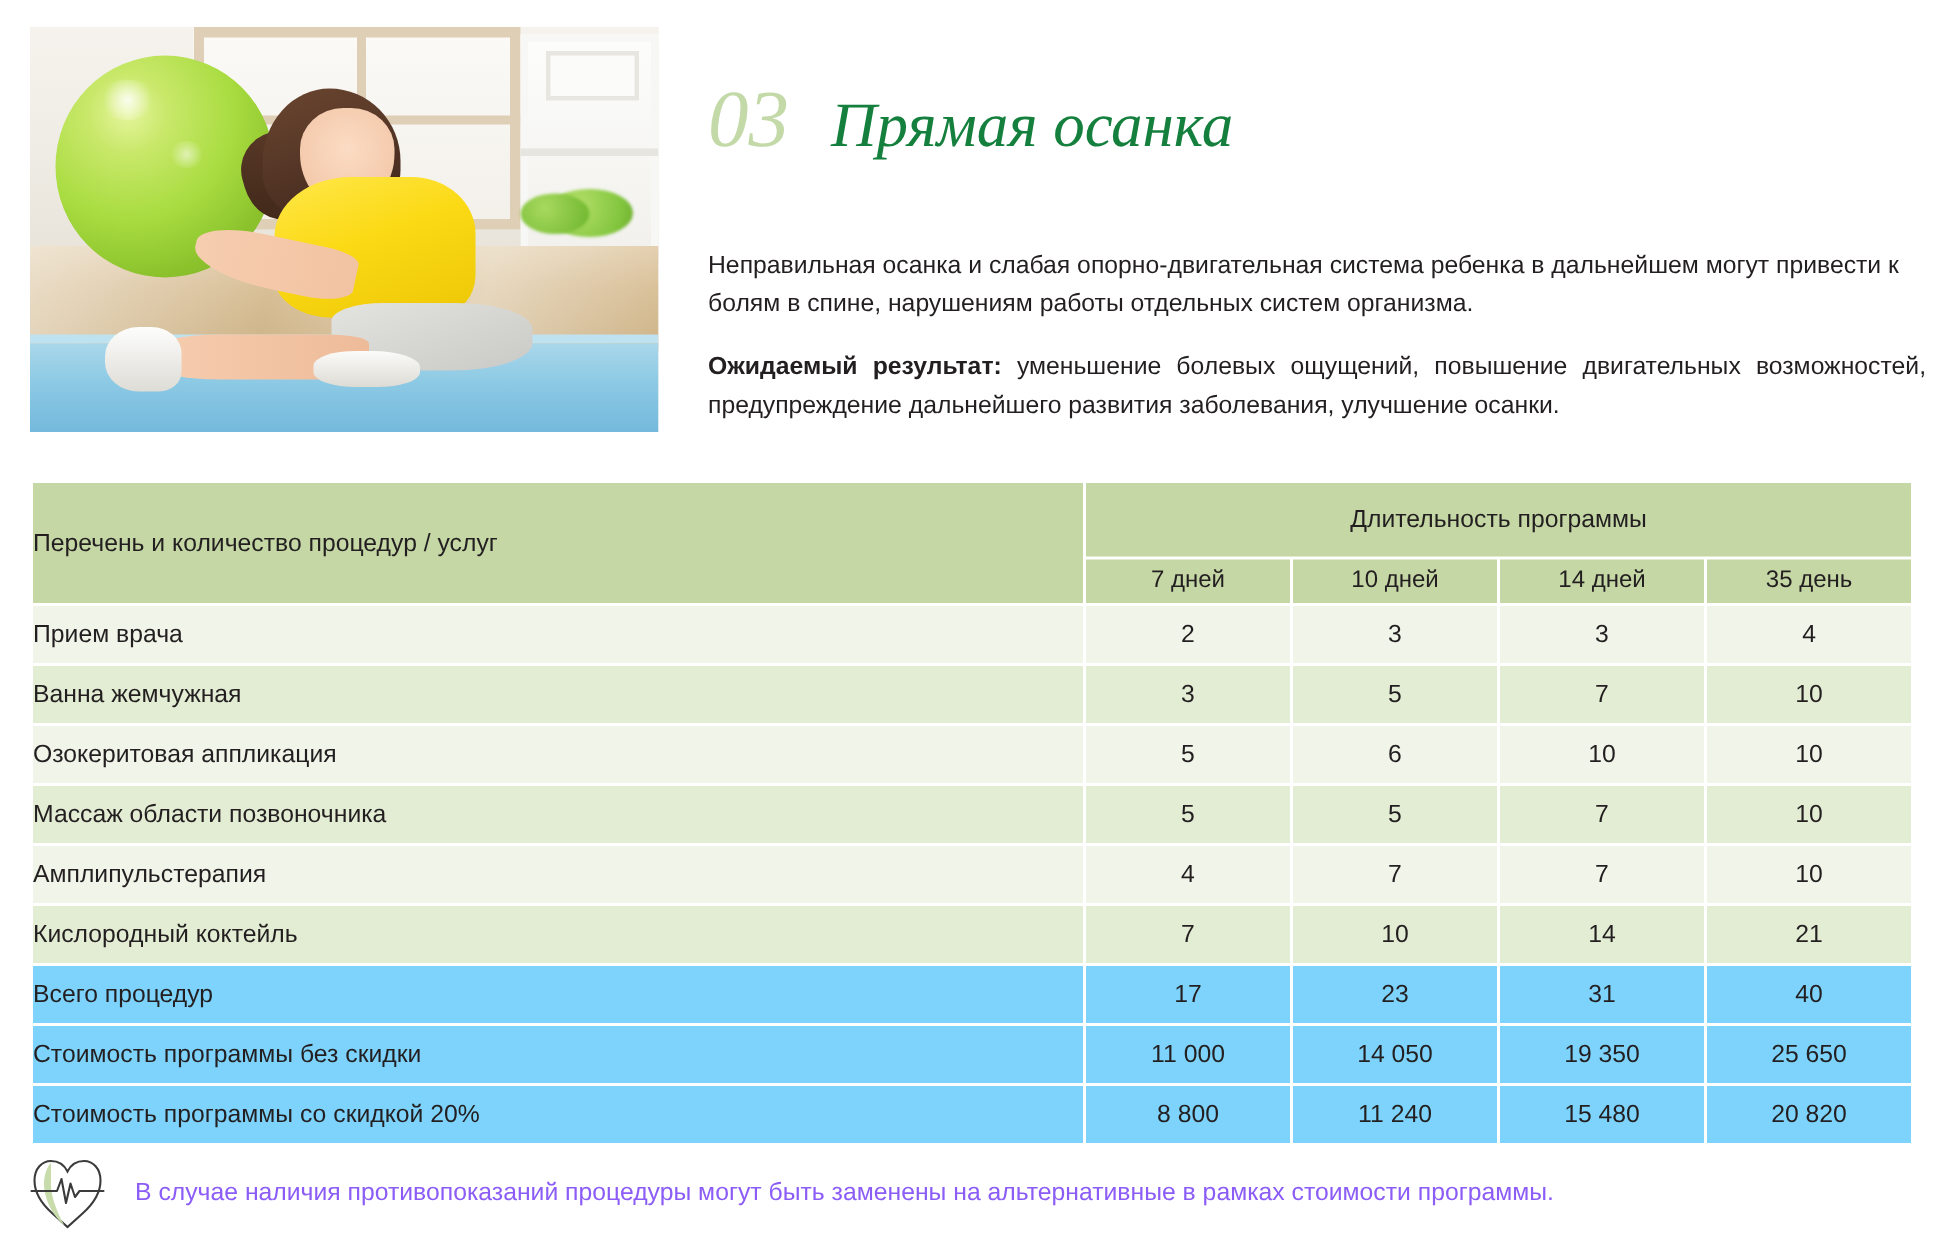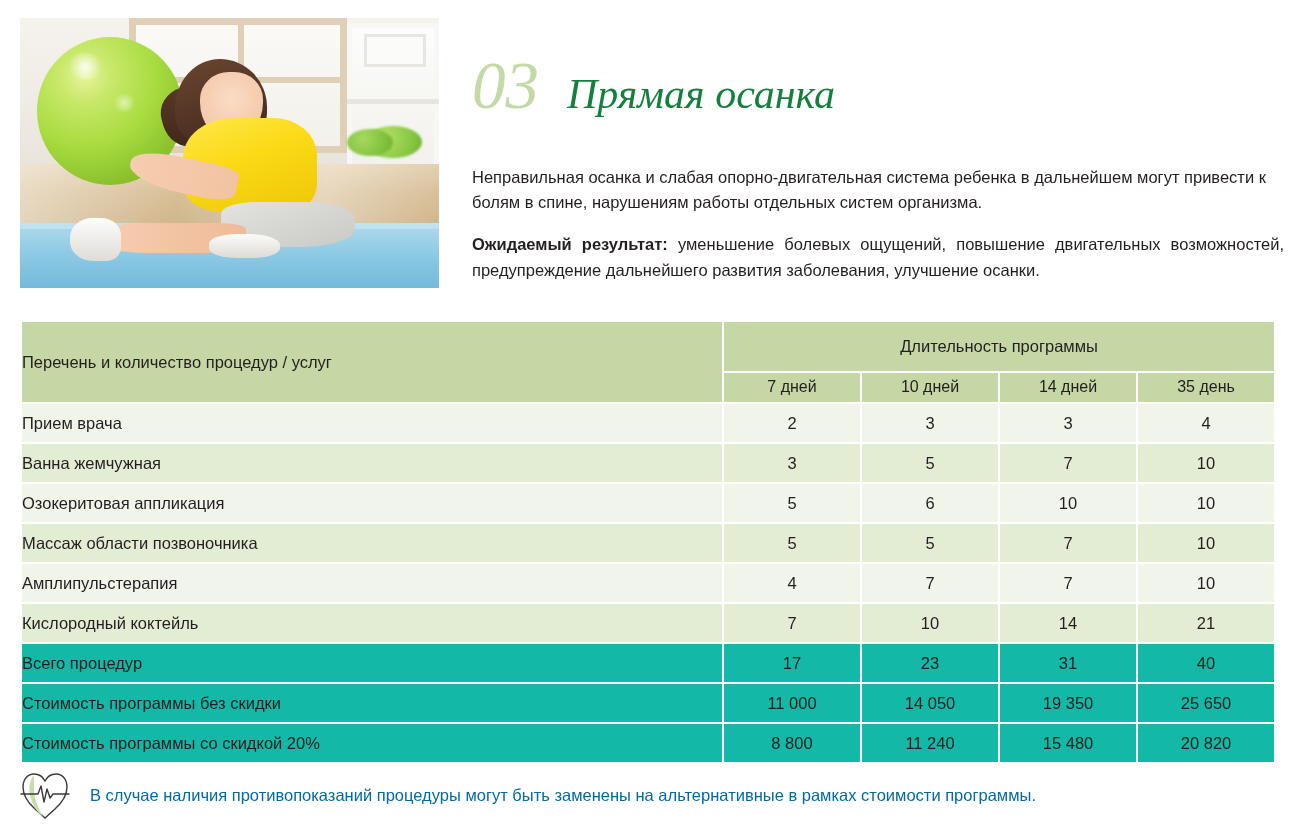--- a/index.html
+++ b/index.html
@@ -151,21 +151,21 @@
   
   #section-head {
     position: absolute;
     left: 472px;
     top: 52px;
     width: 810px;
   }
   #section-number {
     font-family: "Liberation Serif", serif;
     font-style: italic;
-    font-size: 67px;
+    font-size: 54px;
     color: #c3d9a8;
     line-height: 1;
     display: inline-block;
     vertical-align: baseline;
   }
   #section-title {
     font-family: "Liberation Serif", serif;
     font-style: italic;
     font-size: 42px;
     color: #15803d;
@@ -233,21 +233,21 @@
   .hdr-sub {
     height: 24px;
     font-size: 16px;
     font-weight: bold;
     text-align: center;
     vertical-align: middle;
   }
 
   .row-light td { background: #f0f4e9; }
   .row-mid td   { background: #e3edd4; }
-  .row-dark td  { background: #14b8a6; }
+  .row-dark td  { background: #7dd3fc; }
 
   .cell-name {
     height: 38px;
     font-size: 16.5px;
     text-align: left;
     padding-left: 36px;
     vertical-align: middle;
   }
   .cell-num {
     height: 38px;
@@ -263,21 +263,21 @@
     position: absolute;
     left: 20px;
     top: 768px;
     width: 1255px;
     display: flex;
     align-items: center;
   }
   #heart-pulse-icon { flex: 0 0 auto; width: 62px; height: 54px; }
   #footer-text {
     font-size: 16.5px;
-    color: #0369a1;
+    color: #8b5cf6;
     margin-left: 8px;
     white-space: nowrap;
   }
 </style>
 </head>
 <body>
 
 <div id="hero-photo">
   <div class="room-wall"></div>
   <div class="window-frame"></div>

